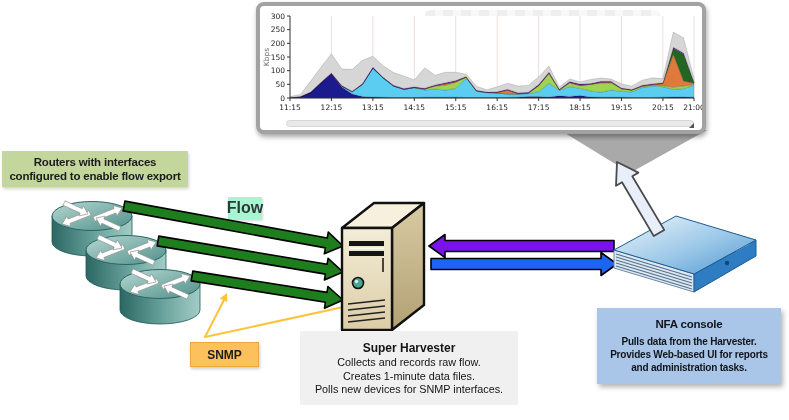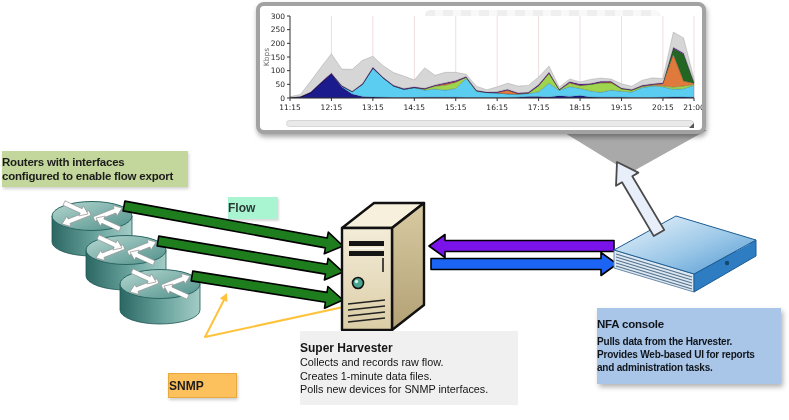--- a/index.html
+++ b/index.html
@@ -13,29 +13,29 @@
   .chart-title-pill{position:absolute;left:165px;top:4px;width:235px;height:11px;border-radius:6px;
     background:repeating-linear-gradient(90deg,#ececec 0 10px,#f7f7f7 10px 18px);opacity:.85;}
   #chart-svg{position:absolute;left:0;top:0;}
   #chart-svg text{font:7.5px "DejaVu Sans",sans-serif;fill:#222;}
   #chart-svg text.ylab{fill:#666;}
   .chart-scrollbar{position:absolute;left:26px;right:8px;bottom:3px;height:7px;border-radius:4px;
     background:#e9e9e9;border:1px solid #d6d6d6;box-sizing:border-box;}
   .sb-mark{position:absolute;right:-1px;bottom:-2px;width:0;height:0;
     border-left:5px solid transparent;border-bottom:5px solid #555;}
   
-  .lbl{position:absolute;display:flex;flex-direction:column;align-items:flex-start;justify-content:center;
+  .lbl{position:absolute;display:flex;flex-direction:column;align-items:center;justify-content:center;
        text-align:center;color:#1c1c1c;box-sizing:border-box;}
   .routers-lbl{left:2px;top:151px;width:186px;height:36px;background:#c3d69b;
        font-size:11.5px;font-weight:bold;line-height:14px;letter-spacing:-0.2px;
        box-shadow:1px 2px 3px rgba(0,0,0,.18);}
-  .flow-lbl{left:228px;top:197px;width:50px;height:22px;background:#a9f5d2;
-       font-size:12px;font-weight:600;color:#2a3a36;box-shadow:1px 2px 2px rgba(0,0,0,.15);}
-  .snmp-lbl{left:168px;top:342px;width:69px;height:25px;background:#fcc05c;border:1px solid #e9a93f;
-       font-size:12px;font-weight:bold;box-shadow:1px 2px 3px rgba(0,0,0,.2);margin-top:31px;}
+  .flow-lbl{left:228px;top:197px;width:34px;height:22px;background:#a9f5d2;
+       font-size:16px;font-weight:600;color:#2a3a36;box-shadow:1px 2px 2px rgba(0,0,0,.15);}
+  .snmp-lbl{left:190px;top:342px;width:69px;height:25px;background:#fcc05c;border:1px solid #e9a93f;
+       font-size:12px;font-weight:bold;box-shadow:1px 2px 3px rgba(0,0,0,.2);}
   .harv-cap{left:300px;top:331px;width:218px;height:74px;background:#f0f0f0;
        font-size:10.8px;line-height:13.2px;color:#141414;padding-top:2px;}
   .harv-cap .cap-title{font-size:12px;font-weight:bold;margin-bottom:1px;}
   .nfa-cap{left:597px;top:308px;width:184px;height:76px;background:#a9c6e8;
        font-size:10px;font-weight:bold;line-height:13px;letter-spacing:-0.2px;color:#10151c;
        box-shadow:2px 3px 5px rgba(0,0,0,.3);}
   .nfa-cap .cap-title{font-size:11.5px;margin-bottom:4px;}
 </style>
 </head>
 <body>

